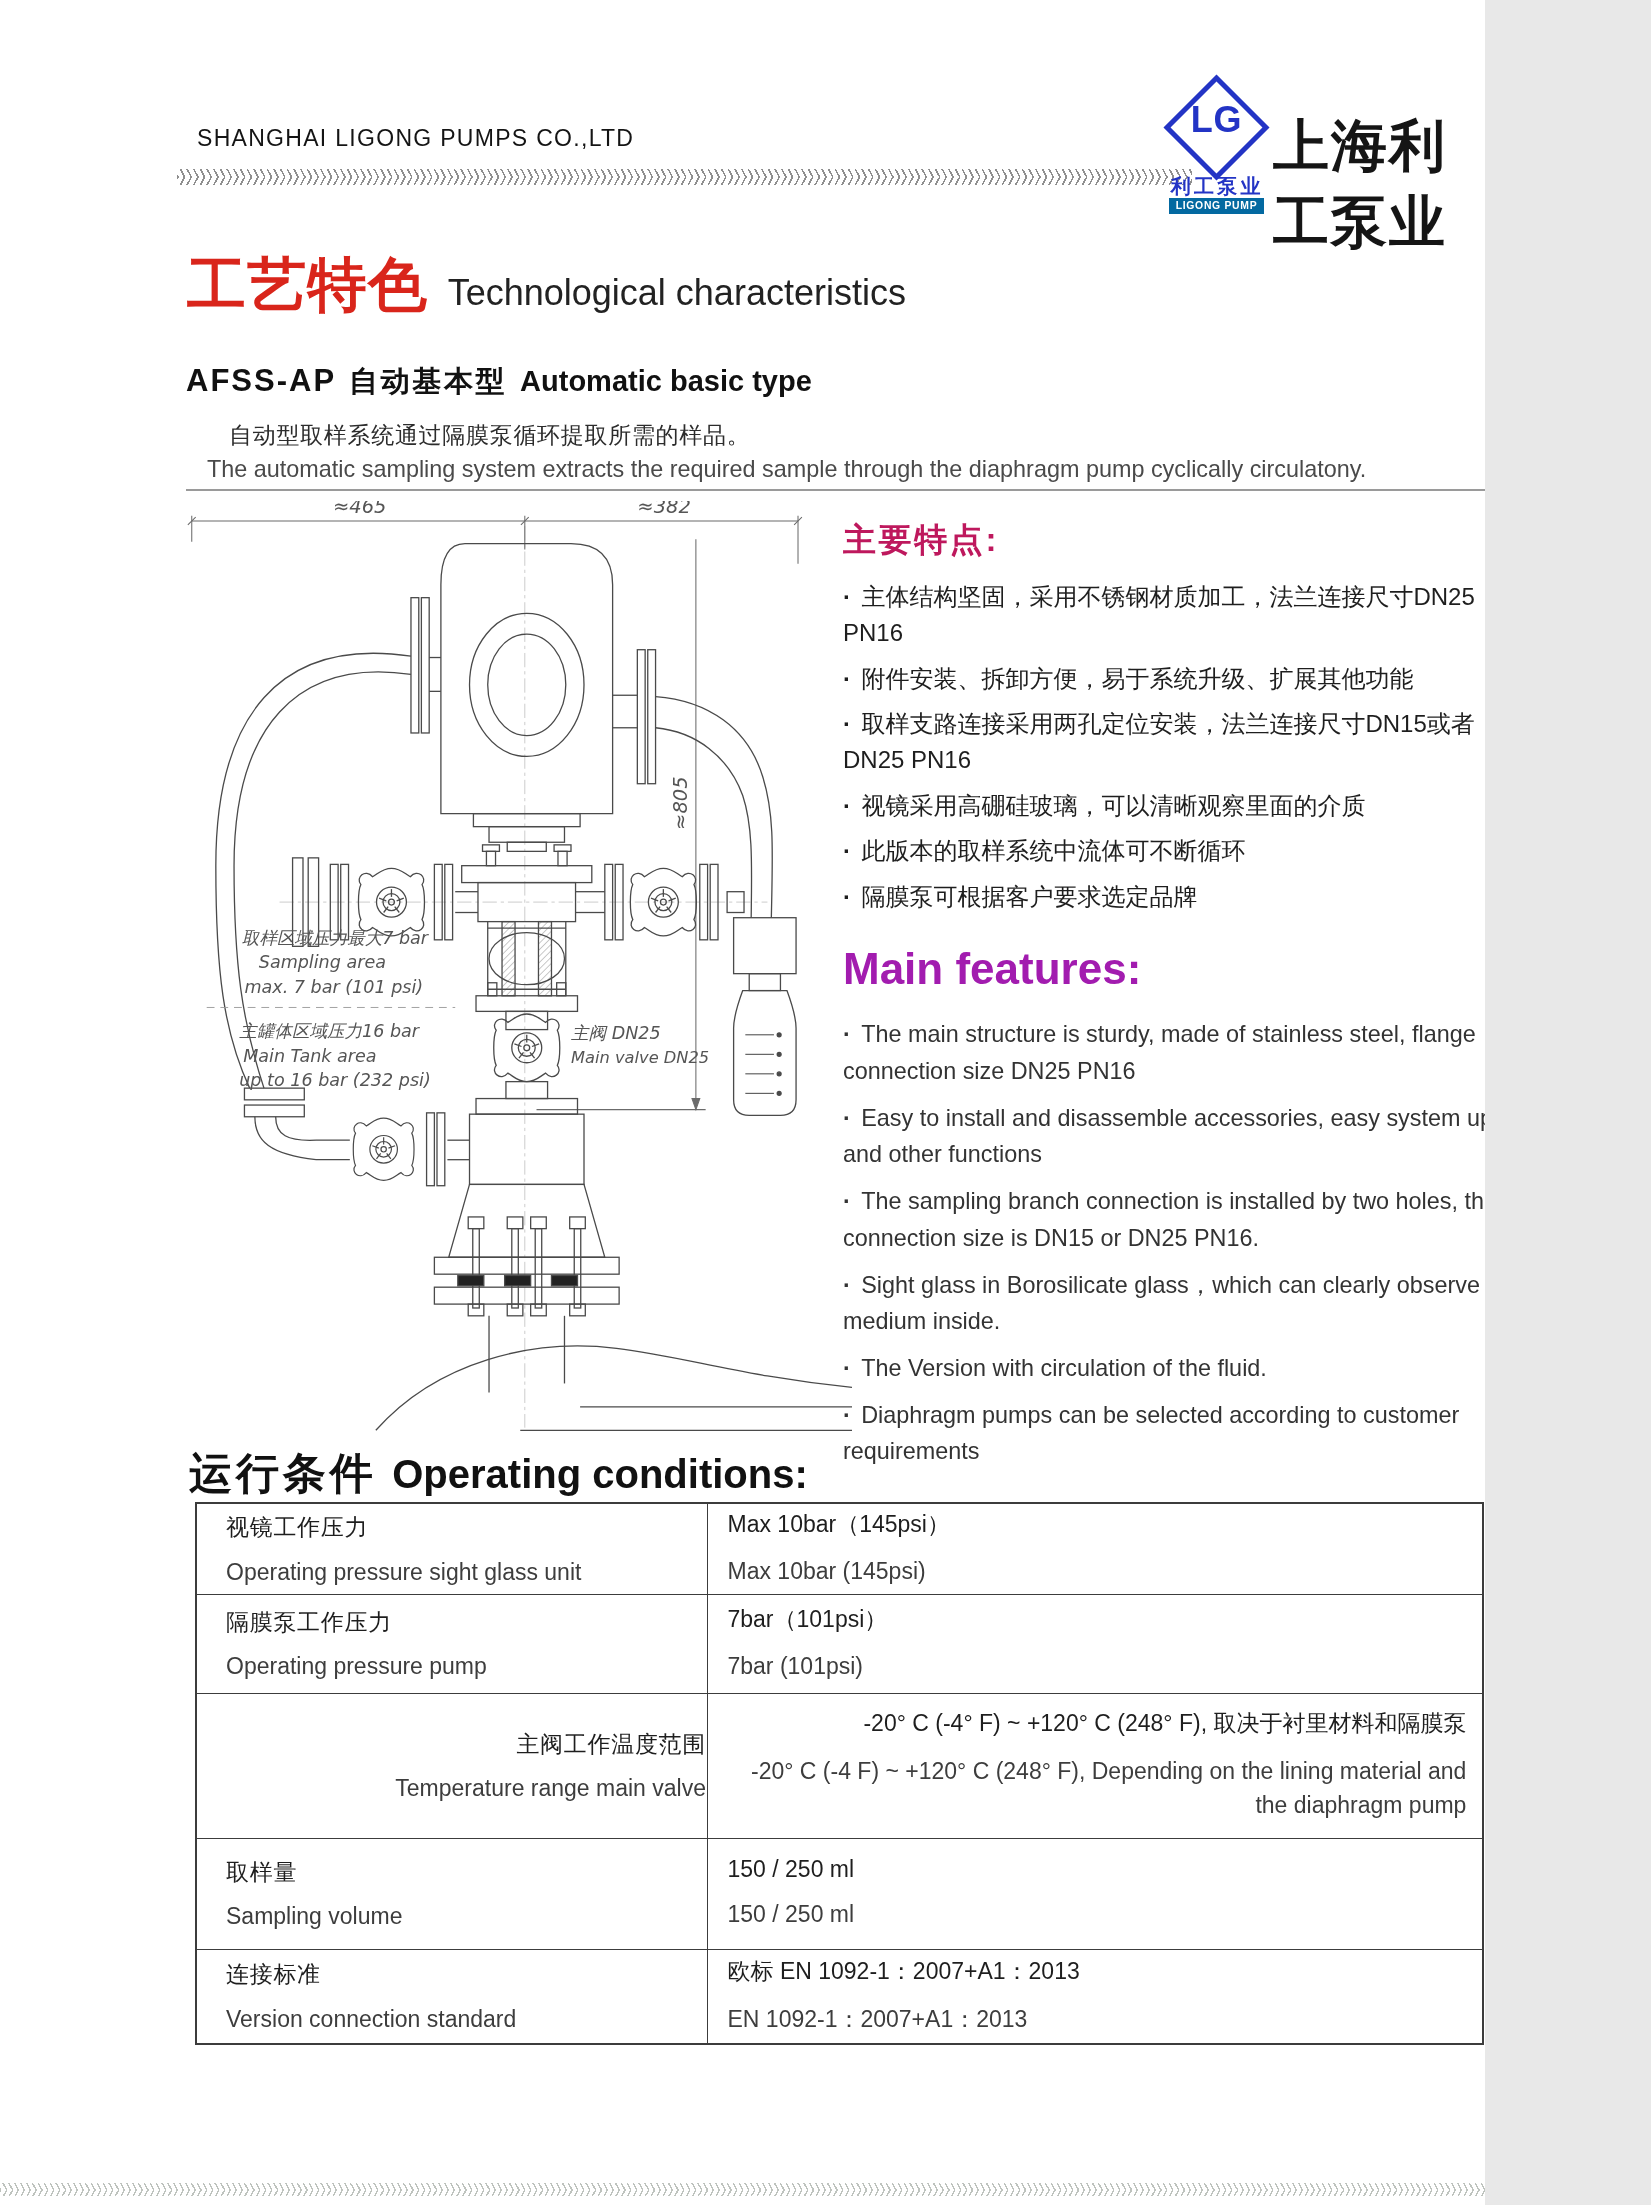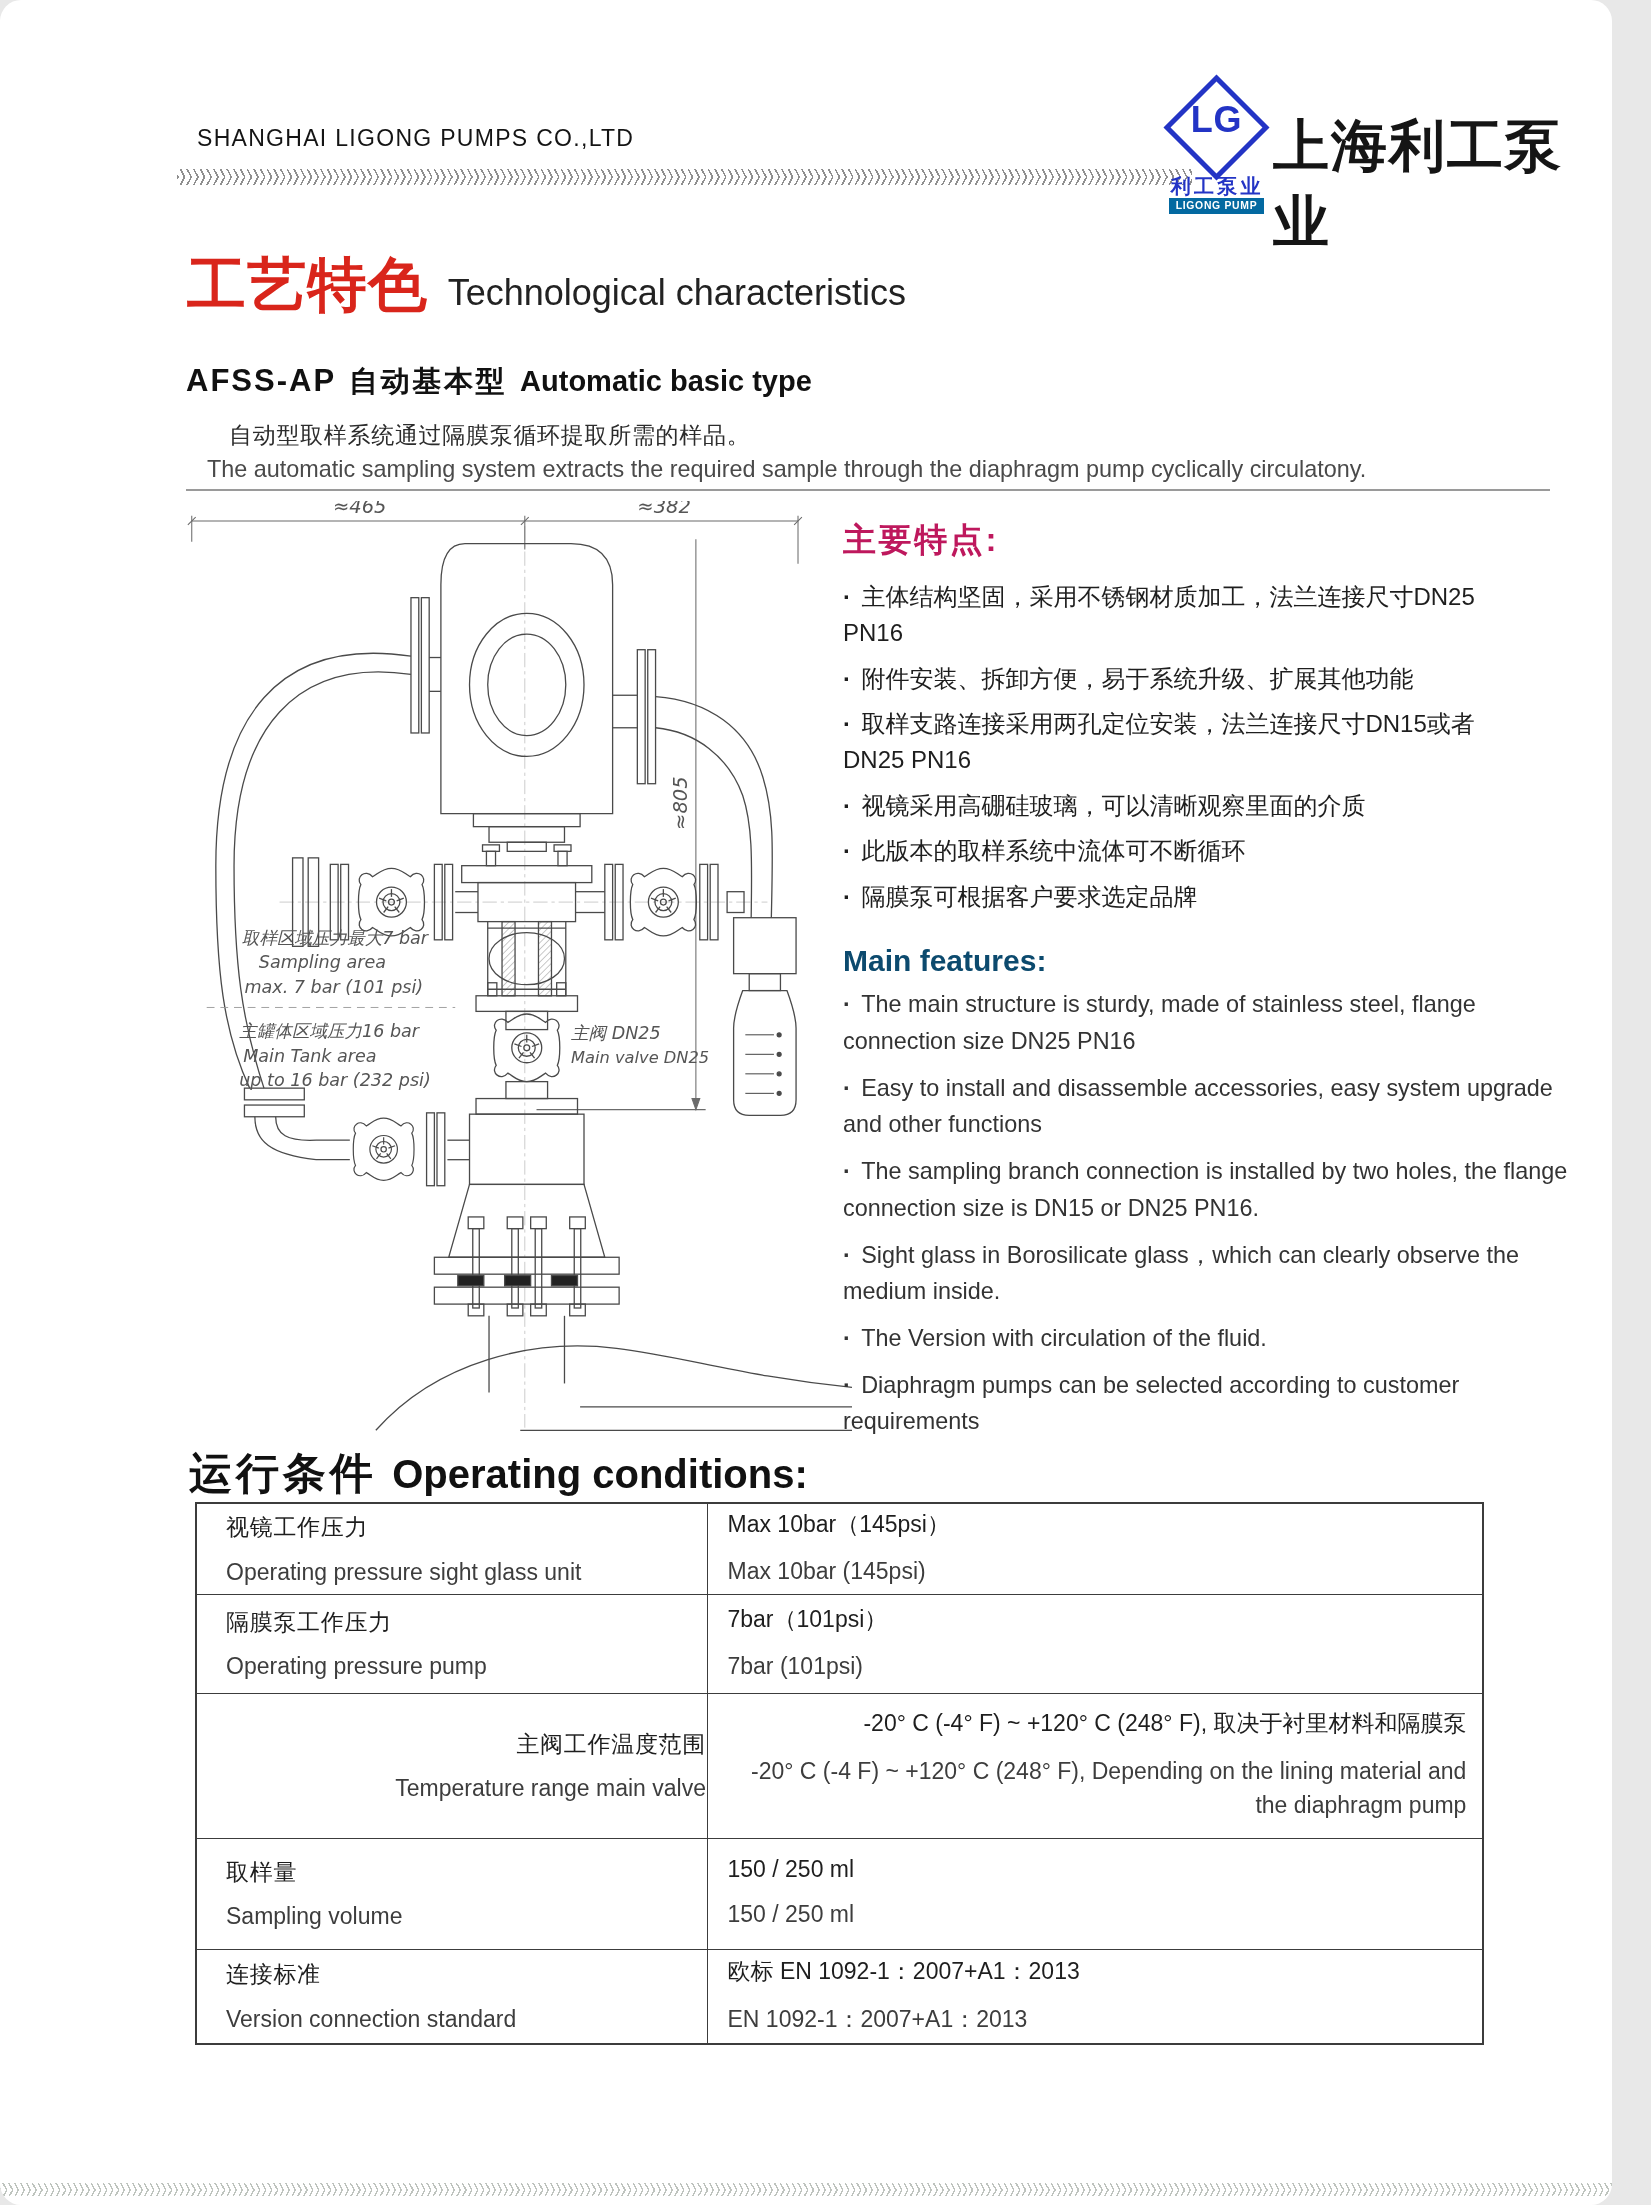--- a/index.html
+++ b/index.html
@@ -1,18 +1,18 @@
 <!DOCTYPE html>
 <html style="font-size:10.4px"><head>
 <meta charset="utf-8">
 <style>
   html,body{margin:0;padding:0;background:#e8e8e8;}
   .page{
-    position:relative;width:1612px;height:2205px;background:#ffffff;
-    font-family:"Liberation Sans","DejaVu Sans",sans-serif;color:#1c1c1c;overflow:hidden;border-radius:21px;
+    position:relative;width:1485px;height:2205px;background:#ffffff;
+    font-family:"Liberation Sans","DejaVu Sans",sans-serif;color:#1c1c1c;overflow:hidden;
   }
   
   .company{position:absolute;left:197px;top:125px;font-size:23px;font-weight:500;letter-spacing:1.3px;color:#141414;}
   .chev{position:absolute;left:177px;top:169px;width:1015px;height:15.6px;}
   .chev .half{height:7.8px;}
   .chev .half.t{background:repeating-linear-gradient(62deg,#8f8f8f 0 1.6px,transparent 1.6px 5.9px);}
   .chev .half.b{background:repeating-linear-gradient(118deg,#8f8f8f 0 1.6px,transparent 1.6px 5.9px);}
   .chev-bottom{position:absolute;left:0;top:2183px;width:1651px;height:13px;opacity:.75;}
   .chev-bottom .half{height:6.5px;}
   .chev-bottom .half.t{background:repeating-linear-gradient(62deg,#a9b0a9 0 1.4px,transparent 1.4px 5.2px);}
@@ -33,21 +33,21 @@
   .model-en{font-size:29px;font-weight:bold;color:#111;}
   .intro-cn{position:absolute;left:229px;top:420px;font-size:23px;color:#2c2c2c;letter-spacing:0.7px;}
   .intro-en{position:absolute;left:207px;top:456px;font-size:23.4px;color:#4a4a4a;}
   .rule{position:absolute;left:186px;top:489px;width:1364px;height:2px;background:#9a9a9a;}
   
   .drawing{position:absolute;left:182px;top:501px;width:670px;height:931px;}
   .drawing text{font-family:"DejaVu Sans","Liberation Sans",sans-serif;font-style:italic;fill:#555;}
   
   .features{position:absolute;left:843px;top:518px;width:768px;}
   .feat-h-cn{font-size:33px;font-weight:bold;letter-spacing:2.6px;color:#be185d;margin:0 0 15.6px 0;}
-  .feat-h-en{font-size:30px;font-weight:bold;color:#0c4a6e;margin:29px 0 8px 0;}
+  .feat-h-en{font-size:44px;font-weight:bold;color:#a21caf;margin:29px 0 22px 0;}
   ul.flist{list-style:none;margin:0;padding:0;}
   ul.flist-cn{width:664px;}
   ul.flist-en{width:742px;}
   ul.flist li{margin:0 0 9px 0;line-height:1.52;}
   ul.flist-cn li{font-size:24px;color:#1e1e1e;}
   ul.flist-en li{font-size:23.4px;color:#333;line-height:1.56;margin-bottom:10.4px;}
   ul.flist li::before{content:"·";font-weight:bold;margin-right:10.4px;}
   
   .cond-head{position:absolute;left:189px;top:1445px;display:flex;align-items:baseline;gap:15.6px;}
   .cond-head .cn{font-size:43px;font-weight:bold;letter-spacing:3.9px;color:#111;}

